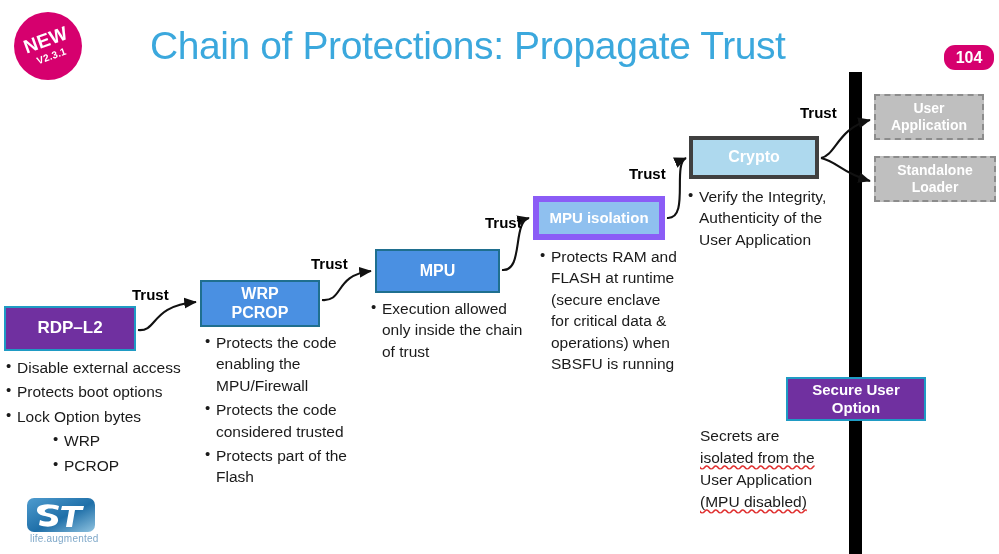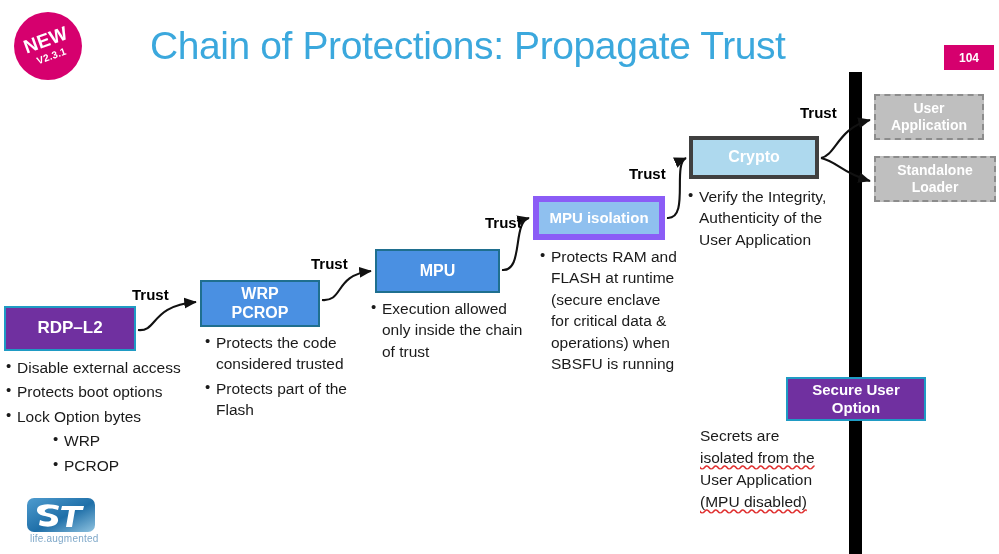--- a/index.html
+++ b/index.html
@@ -32,22 +32,22 @@
   
   #title {
     position: absolute; left: 150px; top: 24px;
     font-size: 39px; color: #3ba8dd; font-weight: normal;
     letter-spacing: -0.4px; white-space: nowrap;
   }
   #page-number {
     position: absolute; left: 944px; top: 45px;
     width: 50px; height: 25px;
     background: #d6006e; color: #fff;
-    font-size: 12px; font-weight: bold;
-    display: flex; align-items: center; justify-content: center;
+    font-size: 16px; font-weight: bold;
+    display: flex; align-items: center; justify-content: center; border-radius: 11px;
   }
 
   
   #separator-bar {
     position: absolute; left: 849px; top: 72px;
     width: 13px; height: 482px; background: #000;
   }
 
   
   .cbox {
@@ -208,20 +208,21 @@
       <li>Disable external access</li>
       <li>Protects boot options</li>
       <li>Lock Option bytes</li>
       <li class="sub">WRP</li>
       <li class="sub">PCROP</li>
     </ul>
   </div>
 
   <div class="txtblock" id="text-wrp">
     <ul>
+      <li>Protects the code enabling the MPU/Firewall</li>
       <li>Protects the code considered trusted</li>
       <li>Protects part of the Flash</li>
     </ul>
   </div>
 
   <div class="txtblock" id="text-mpu">
     <ul>
       <li>Execution allowed only inside the chain of trust</li>
     </ul>
   </div>

